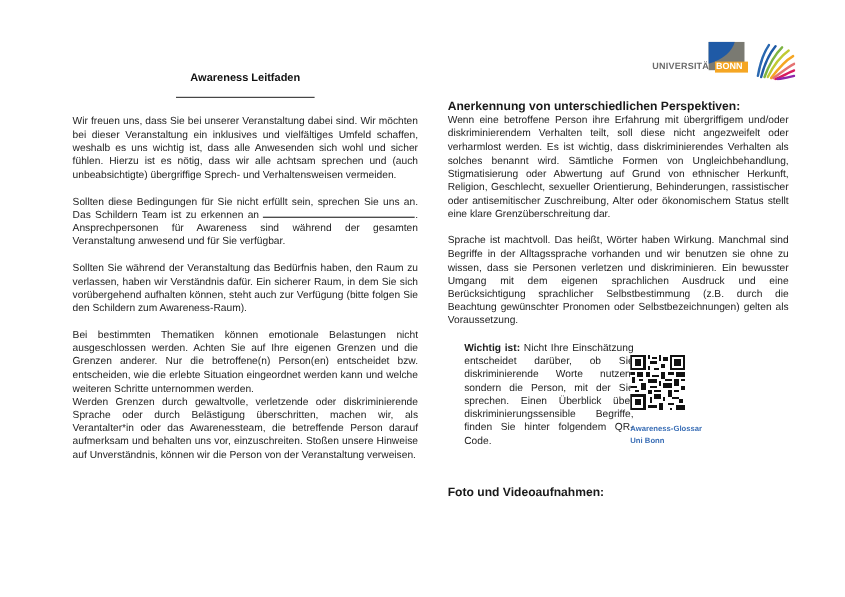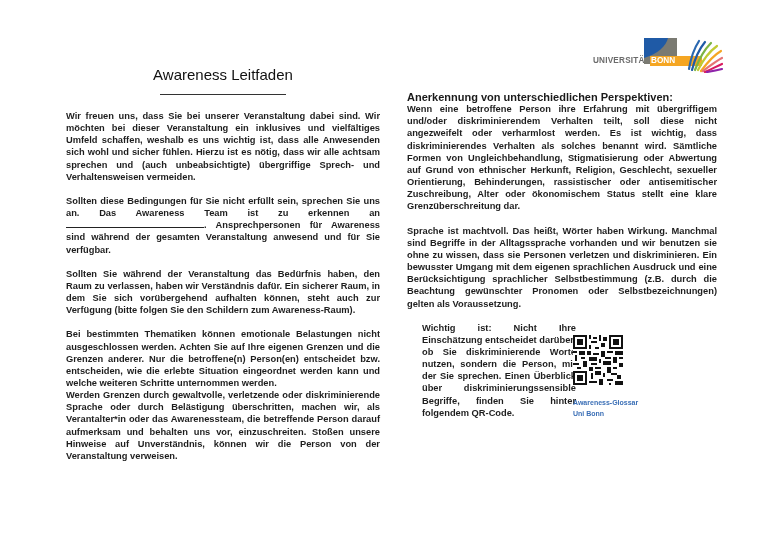--- a/index.html
+++ b/index.html
@@ -2,30 +2,30 @@
 <html><head>
   <meta charset="utf-8">
   <style>
     * { box-sizing: border-box; margin: 0; padding: 0; }
     html, body { width: 768px; height: 543px; background: #ffffff; overflow: hidden; }
     body { position: relative; font-family: "Liberation Sans", "DejaVu Sans", sans-serif; color: #1a1a1a; }
 
     .logo { position: absolute; left: 593px; top: 30px; width: 130px; height: 42px; }
     .logo-text { position: absolute; left: 0; top: 26px; font-size: 8.2px; color: #6b6b6b; letter-spacing: 0.2px; font-weight: bold; white-space: nowrap; }
     .logo-box { position: absolute; left: 51px; top: 8px; width: 33px; height: 26px; }
-    .logo-bonn { position: absolute; left: 57px; top: 26px; width: 52px; height: 10px; background: #f5a623; color: #fff; font-size: 8.2px; font-weight: bold; line-height: 10px; padding-left: 1px; }
+    .logo-bonn { position: absolute; left: 57px; top: 26px; width: 30px; height: 10px; background: #f5a623; color: #fff; font-size: 8.2px; font-weight: bold; line-height: 10px; padding-left: 1px; }
     .logo-arcs { position: absolute; left: 92px; top: 9px; width: 38px; height: 34px; }
 
     .col-left { position: absolute; left: 66px; top: 66px; width: 314px; }
     .col-right { position: absolute; left: 407px; top: 91px; width: 310px; }
 
-    .title { text-align: center; font-size: 15px; font-weight: normal; color: #111; margin-bottom: 4px; }
+    .title { text-align: center; font-size: 10px; font-weight: bold; color: #111; margin-bottom: 4px; }
     .title-rule { width: 126px; height: 1px; background: #333; margin: 11px auto 15px; }
 
-    p { font-size: 9.3px; line-height: 12.15px; text-align: justify; color: #1e1e1e; font-weight: bold; }
+    p { font-size: 9.3px; line-height: 12.15px; text-align: justify; color: #1e1e1e; }
     .gap { margin-bottom: 12px; }
     .heading { font-weight: bold; font-size: 11px; line-height: 12.15px; }
 
     .blank { display: inline-block; width: 138px; border-bottom: 1px solid #222; height: 9px; vertical-align: baseline; }
 
     .qr-section { position: relative; height: 118px; margin-bottom: 14px; }
     .wichtig { position: absolute; left: 15px; top: 0; width: 154px; }
     .qr-wrap { position: absolute; left: 166px; top: 4px; width: 80px; }
     .qr { width: 50px; height: 67px; display: block; }
     .qr-caption { font-size: 7px; color: #3b6fb6; font-weight: bold; line-height: 11px; margin-top: 4px; }
@@ -54,21 +54,21 @@
   </svg>
 </div>
 
 <div class="col-left">
   <h1 class="title">Awareness Leitfaden</h1>
   <div class="title-rule"></div>
 
   <p class="gap">Wir freuen uns, dass Sie bei unserer Veranstaltung dabei sind. Wir möchten bei dieser Veranstaltung ein inklusives und vielfältiges Umfeld schaffen, weshalb es uns wichtig ist, dass alle Anwesenden sich wohl und sicher fühlen. Hierzu ist es nötig, dass wir alle achtsam sprechen und (auch unbeabsichtigte) übergriffige Sprech- und Verhaltensweisen vermeiden.</p>
 
   <p class="gap">
-    <span>Sollten diese Bedingungen für Sie nicht erfüllt sein, sprechen Sie uns an. Das Awareness Team ist zu erkennen an</span>
+    <span>Sollten diese Bedingungen für Sie nicht erfüllt sein, sprechen Sie uns an. Das Schildern Team ist zu erkennen an</span>
     <span class="blank"></span><span>. Ansprechpersonen für Awareness sind während der gesamten Veranstaltung anwesend und für Sie verfügbar.</span>
   </p>
 
   <p class="gap">Sollten Sie während der Veranstaltung das Bedürfnis haben, den Raum zu verlassen, haben wir Verständnis dafür. Ein sicherer Raum, in dem Sie sich vorübergehend aufhalten können, steht auch zur Verfügung (bitte folgen Sie den Schildern zum Awareness-Raum).</p>
 
 
   <p>Bei bestimmten Thematiken können emotionale Belastungen nicht ausgeschlossen werden. Achten Sie auf Ihre eigenen Grenzen und die Grenzen anderer. Nur die betroffene(n) Person(en) entscheidet bzw. entscheiden, wie die erlebte Situation eingeordnet werden kann und welche weiteren Schritte unternommen werden.</p>
   <p>Werden Grenzen durch gewaltvolle, verletzende oder diskriminierende Sprache oder durch Belästigung überschritten, machen wir, als Verantalter*in oder das Awarenessteam, die betreffende Person darauf aufmerksam und behalten uns vor, einzuschreiten. Stoßen unsere Hinweise auf Unverständnis, können wir die Person von der Veranstaltung verweisen.</p>
 </div>
 
@@ -137,13 +137,14 @@
             <rect x="21" y="23" width="4" height="2"></rect>
         </g>
       </svg>
       <div class="qr-caption">
         <div>Awareness-Glossar</div>
         <div>Uni Bonn</div>
       </div>
     </div>
   </div>
 
+  <div class="heading">Foto und Videoaufnahmen:</div>
 </div>
 
 </body></html>

